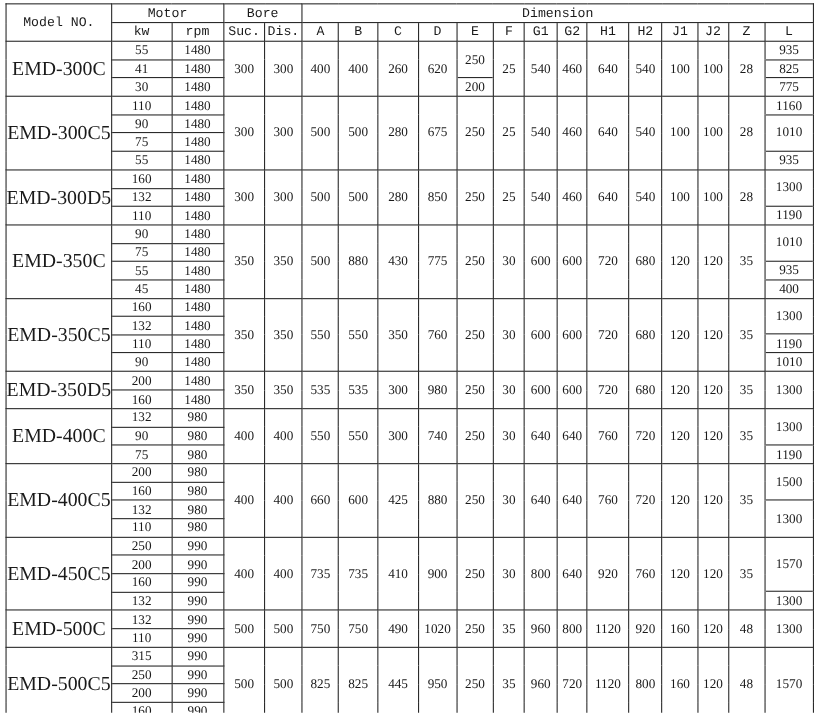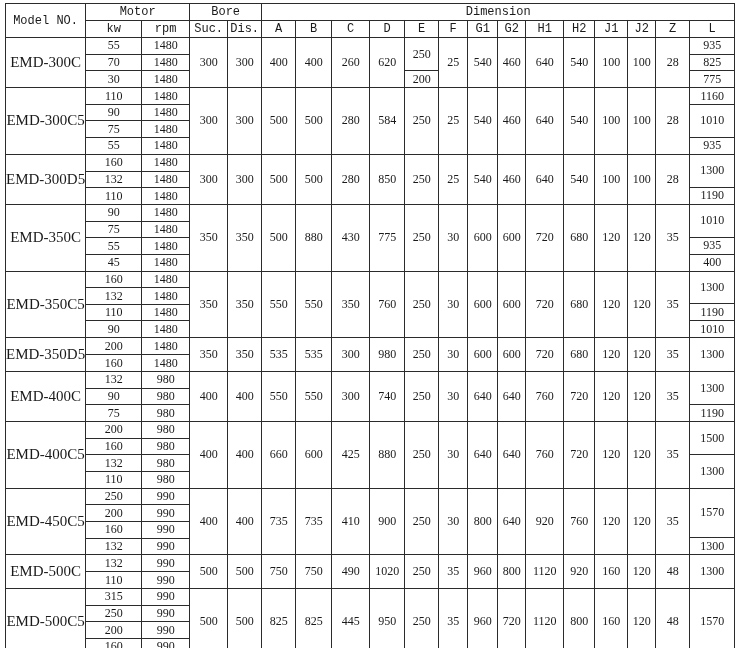--- a/index.html
+++ b/index.html
@@ -2,21 +2,21 @@
 <html><head>
 <meta charset="utf-8">
 <style>
   html,body{margin:0;padding:0;background:#ffffff;}
   body{width:740px;height:648px;overflow:hidden;position:relative;}
   #wrap{position:absolute;left:5px;top:3px;}
   table.spec{border-collapse:collapse;table-layout:fixed;font-family:"Liberation Serif","DejaVu Serif",serif;font-size:12px;color:#1a1a1a;}
   table.spec td, table.spec th{border:1px solid #2b2b2b;padding:0;text-align:center;vertical-align:middle;white-space:nowrap;font-weight:normal;overflow:hidden;}
   table.spec th{font-family:"Liberation Mono","DejaVu Sans Mono",monospace;font-size:12px;height:16px;line-height:16px;}
   table.spec td{height:15.4px;line-height:15px;}
-  td.model{font-size:15px;}
+  td.model{font-size:18px;}
   td.lcell{padding:0;}
   .lstack{display:flex;flex-direction:column;height:100%;}
   .lstack div{flex:1;display:flex;align-items:center;justify-content:center;border-top:1px solid #2b2b2b;}
   .lstack div:first-child{border-top:none;}
   td.sub{height:16.4px;}
 </style>
 </head>
 <body>
 
 <div id="wrap">
@@ -97,37 +97,37 @@
           <td rowspan="3">28</td>
           <td rowspan="3" class="lcell">
             <div class="lstack" style="height: 49.2px;">
               <div style="flex: 1 1 0%;">935</div>
               <div style="flex: 1 1 0%;">825</div>
               <div style="flex: 1 1 0%;">775</div>
             </div>
           </td>
         </tr>
         <tr>
-          <td class="sub">70</td>
+          <td class="sub">41</td>
           <td class="sub">1480</td>
         </tr>
         <tr>
           <td class="sub">30</td>
           <td class="sub">1480</td>
         </tr>
         <tr>
           <td rowspan="4" class="model">EMD-300C5</td>
           <td class="sub">110</td>
           <td class="sub">1480</td>
           <td rowspan="4">300</td>
           <td rowspan="4">300</td>
           <td rowspan="4">500</td>
           <td rowspan="4">500</td>
           <td rowspan="4">280</td>
-          <td rowspan="4">584</td>
+          <td rowspan="4">675</td>
           <td rowspan="4">250</td>
           <td rowspan="4">25</td>
           <td rowspan="4">540</td>
           <td rowspan="4">460</td>
           <td rowspan="4">640</td>
           <td rowspan="4">540</td>
           <td rowspan="4">100</td>
           <td rowspan="4">100</td>
           <td rowspan="4">28</td>
           <td rowspan="4" class="lcell">

